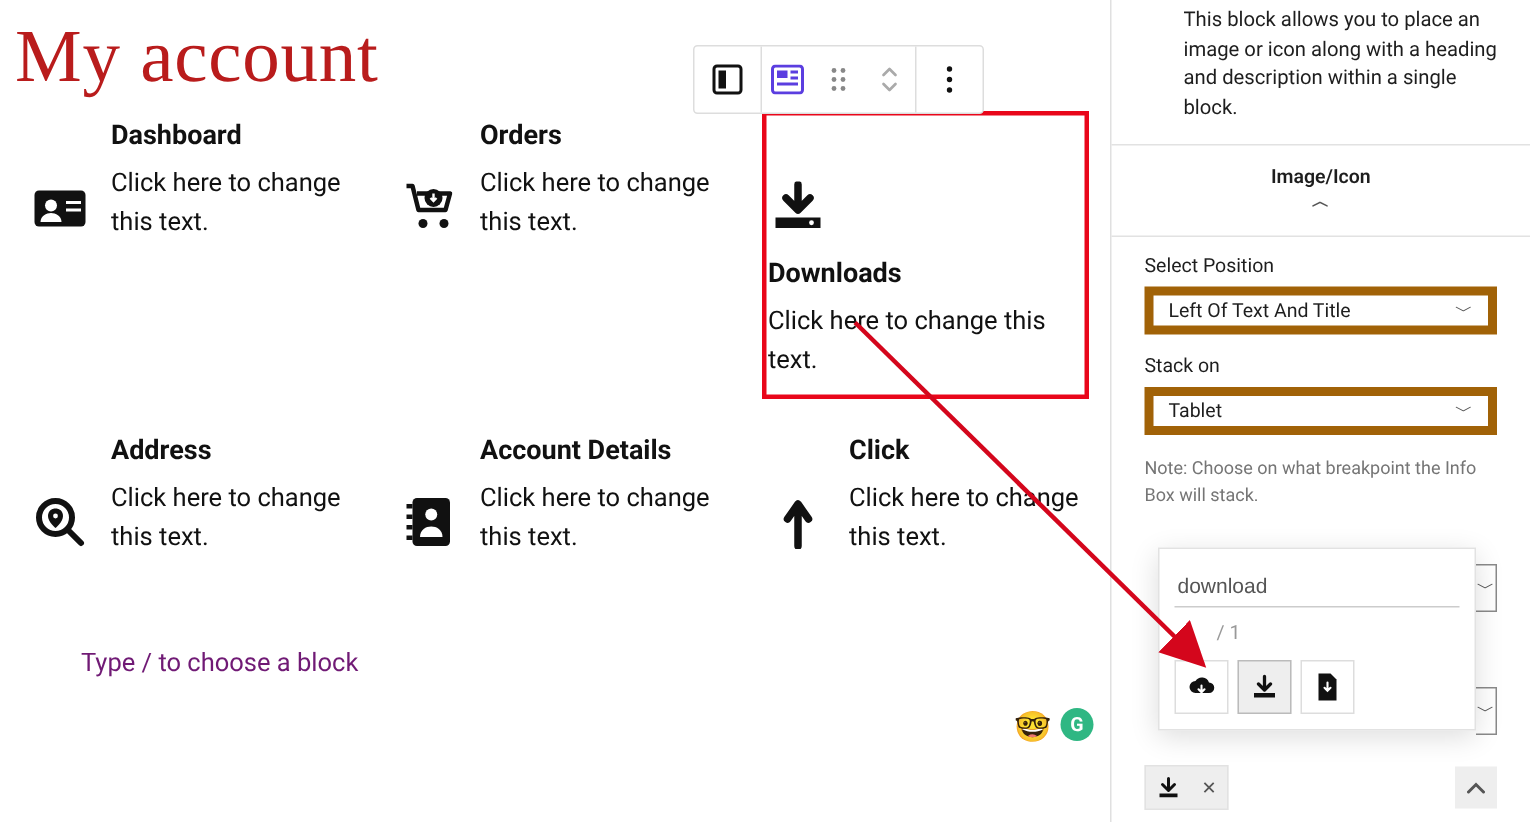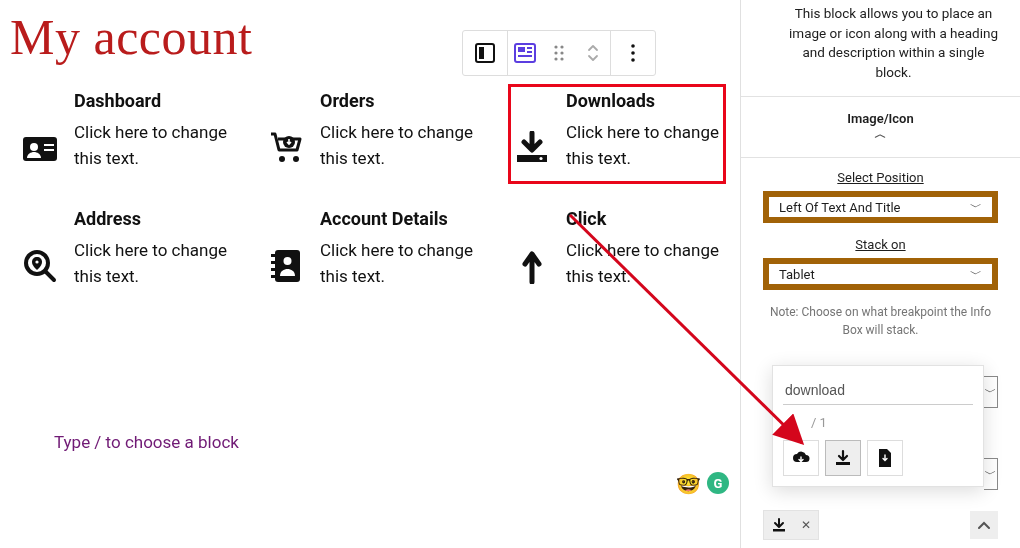--- a/index.html
+++ b/index.html
@@ -43,38 +43,39 @@
   .block-toolbar .tb-group:last-child { border-right: none; }
   .tb-btn {
     width: 44px; height: 44px;
     display: flex; align-items: center; justify-content: center;
     cursor: pointer;
   }
   .tb-btn.icon-only { width: 34px; }
   .tb-btn svg { display: block; }
 
   .grid {
-    margin-top: 24px;
+    margin-top: 14px;
     display: grid;
     grid-template-columns: 210px 210px 210px;
     column-gap: 14px;
     row-gap: 34px;
     margin-left: 10px;
     gap: 36px;
   }
   .info-box {
     display: flex;
     align-items: flex-start;
     gap: 14px;
   }
   .info-box.selected {
     outline: 3px solid #e9061a;
     outline-offset: -1px;
     padding: 4px 2px 10px 2px;
     margin: -4px -2px -10px -2px;
+    flex-direction: column;
   }
   .ib-icon {
     width: 40px; height: 40px;
     display: flex; align-items: center; justify-content: center;
     margin-top: 38px;
     flex-shrink: 0;
     color: #111;
   }
   .ib-text { flex: 1; }
   .ib-title {
@@ -97,40 +98,39 @@
   }
 
   
   .sidebar {
     position: absolute;
     right: 0; top: 0;
     width: 280px; height: 548px;
     border-left: 1px solid #e0e0e0;
     font-size: 13px;
     color: #1e1e1e;
-    text-align: center;
   }
   .sb-desc {
     padding: 4px 22px 14px 48px;
     font-size: 13.5px;
     line-height: 1.45;
   }
   .sb-panel-head {
     display: flex;
     align-items: center;
     justify-content: space-between;
     padding: 14px 22px;
     font-weight: 600;
     border-top: 1px solid #e2e2e2;
     border-bottom: 1px solid #e2e2e2;
     cursor: pointer;
     flex-direction: column;
   }
   .sb-panel-body { padding: 12px 22px 6px; }
-  .sb-label { font-size: 13px; margin-bottom: 6px; text-decoration: underline; }
+  .sb-label { font-size: 13px; margin-bottom: 6px; }
   .sb-select {
     width: 100%;
     border: 6px solid #a16207;
     height: 32px;
     display: flex;
     align-items: center;
     justify-content: space-between;
     padding: 0 10px;
     font-size: 13px;
     cursor: pointer;

